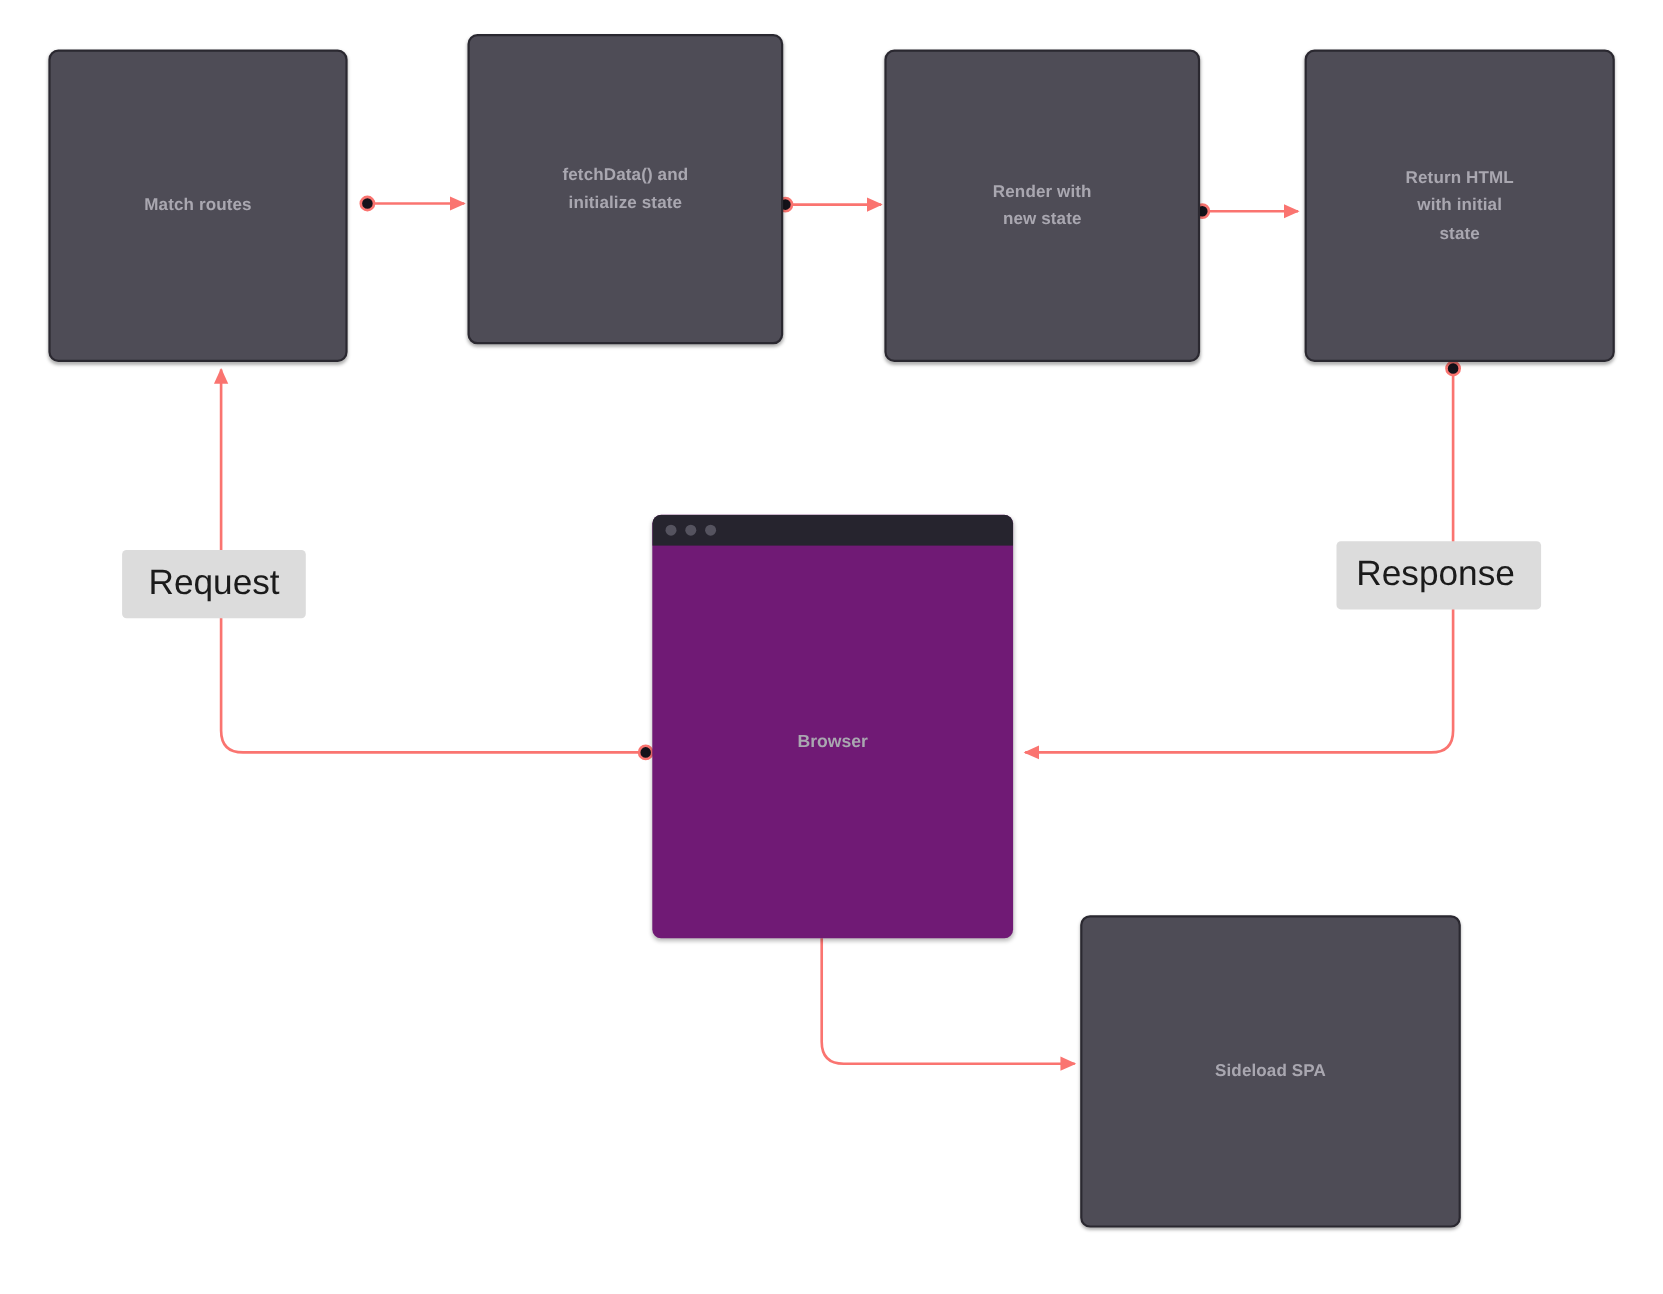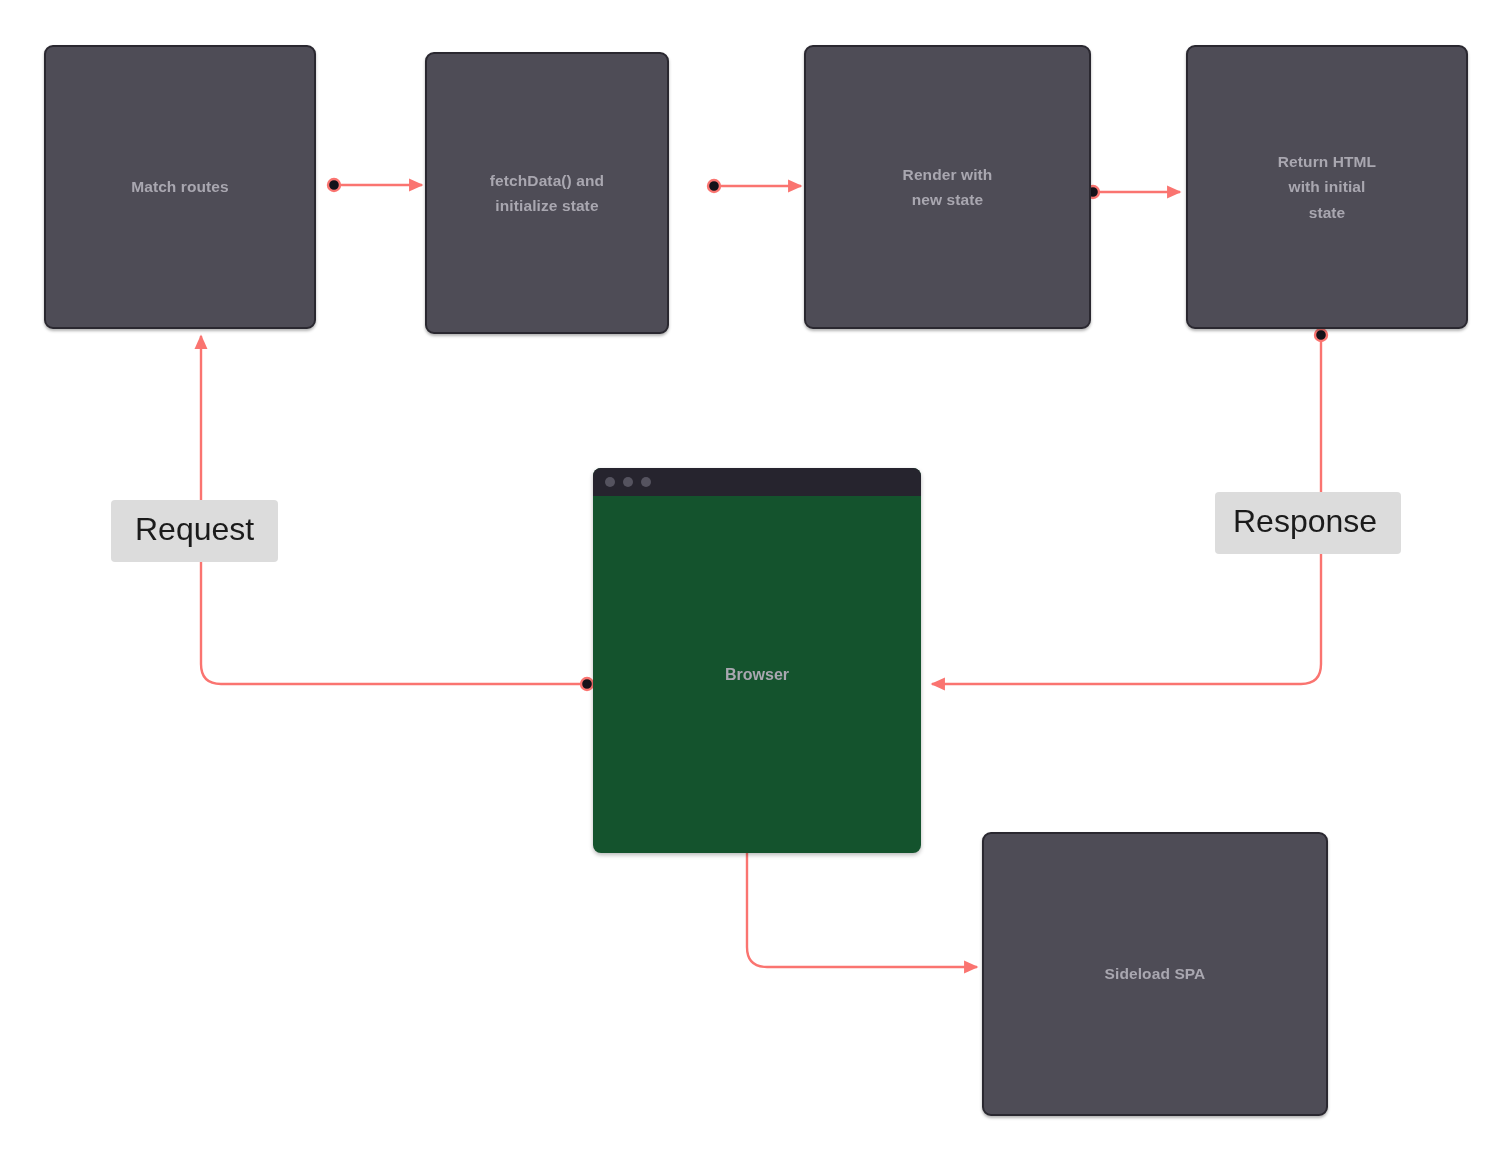--- a/index.html
+++ b/index.html
@@ -46,21 +46,21 @@
     line-height: 1.62;
     text-align: center;
     letter-spacing: 0.1px;
     white-space: pre-line;
     user-select: none;
   }
   
   .browser-node {
     position: absolute;
     box-sizing: border-box;
-    background: #14532d;
+    background: #701a75;
     border-radius: 8px;
     box-shadow: 0 2px 4px rgba(0,0,0,0.28);
     overflow: hidden;
     display: flex;
     flex-direction: column;
   }
   .browser-titlebar {
     height: 28px;
     background: #26242e;
     display: flex;
@@ -140,21 +140,21 @@
 
     <g>
       <path d="M747,853 L747,947 Q747,967 767,967 L977,967" fill="none" stroke="#fa7470" stroke-width="2.4" marker-end="url(#arrowhead)"></path>
     </g>
   </svg>
 
   <div class="node" style="left:44px; top:45px; width:272px; height:284px;">
     <span class="node-label">Match routes</span>
   </div>
 
-  <div class="node" style="left:425px; top:52px; width:244px; height:282px;">
+  <div class="node" style="left:425px; top:31px; width:287px; height:282px;">
     <span class="node-label">fetchData() and
 initialize state</span>
   </div>
 
   <div class="node" style="left:804px; top:45px; width:287px; height:284px;">
     <span class="node-label">Render with
 new state</span>
   </div>
 
   <div class="node" style="left:1186px; top:45px; width:282px; height:284px;">

